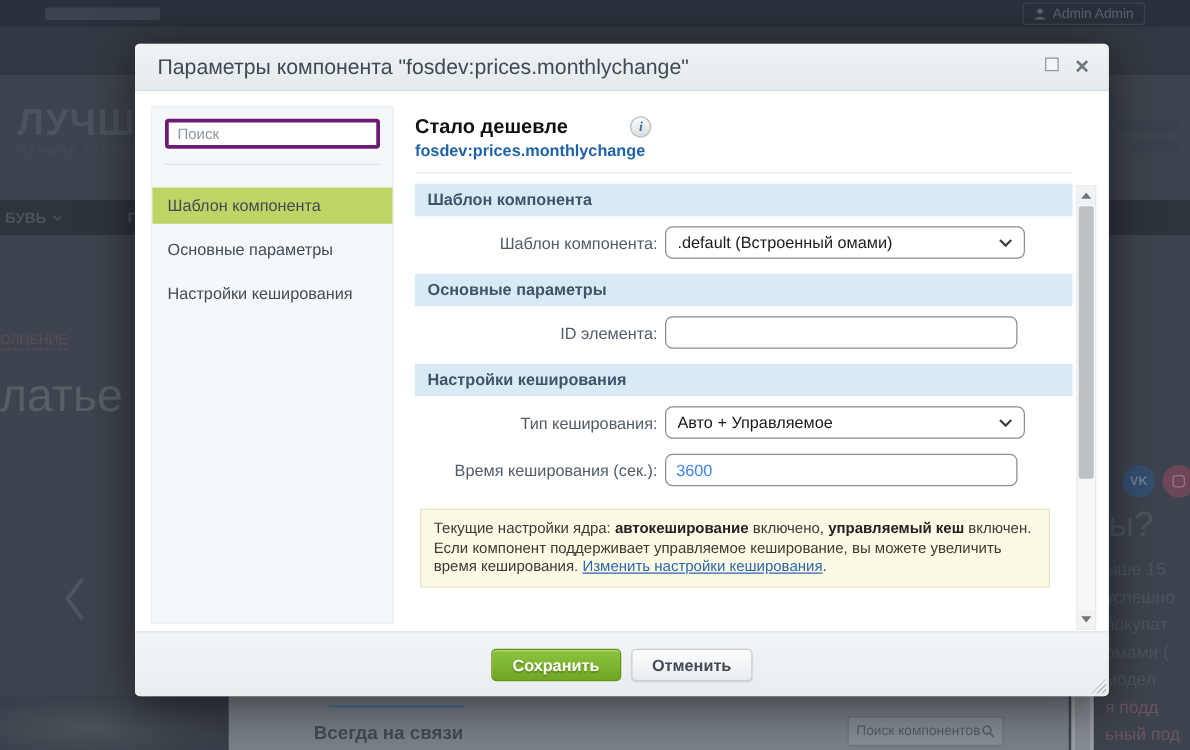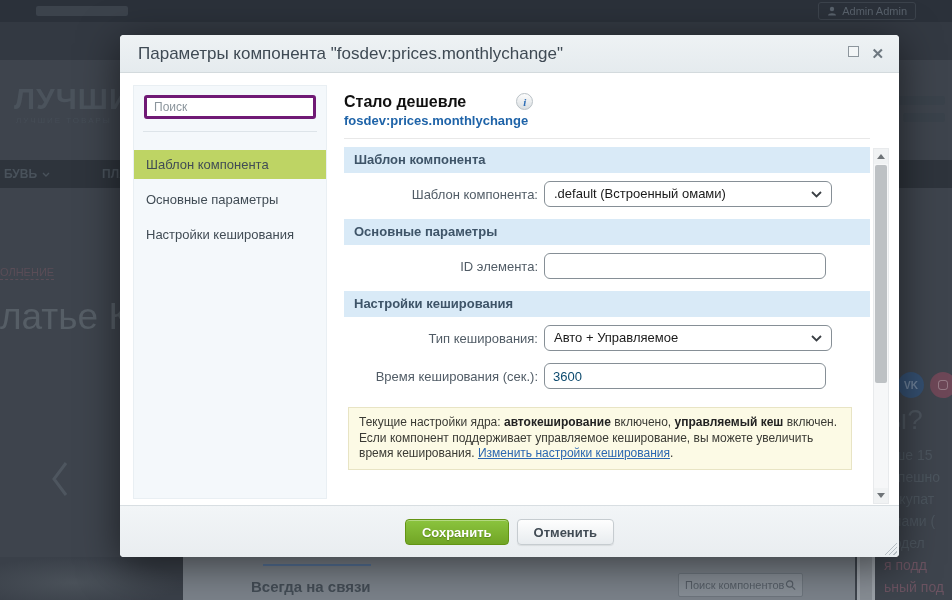--- a/index.html
+++ b/index.html
@@ -35,21 +35,21 @@
   .bg-panel { position:absolute; left:183px; top:557px; width:672px; height:43px; background:#7b828a; }
   .bg-panel-link { position:absolute; left:80px; top:2px; width:108px; height:7px; border-bottom:2px solid #4f6f9c; opacity:.8; }
   .bg-always { position:absolute; left:68px; top:21px; font-size:15px; font-weight:bold; color:#434c55; }
   .bg-search { position:absolute; left:495px; top:16px; width:125px; height:24px; background:#878e96; border:1px solid #6d757d;
                border-radius:2px; display:flex; align-items:center; justify-content:space-between; padding:0 6px; }
   .bg-search span { font-size:11px; color:#555d66; white-space:nowrap; overflow:hidden; }
   .bg-pg-scroll { position:absolute; left:857px; top:557px; width:18px; height:43px; background:#9ba1a8; }
   .bg-pg-scroll i { position:absolute; left:3px; top:0; width:12px; height:43px; background:#878d94; }
 
   
-  .dlg { position:absolute; left:120px; top:35px; width:779px; height:522px; background:#fff; border-radius:4px;
+  .dlg { position:absolute; left:108px; top:35px; width:779px; height:522px; background:#fff; border-radius:4px;
          overflow:hidden; box-shadow:0 8px 40px rgba(0,0,0,.55); }
   .dlg-title { position:absolute; left:0; top:0; width:100%; height:38px; background:linear-gradient(#eef2f4,#e5ebee);
                border-bottom:1px solid #d3dadd; display:flex; align-items:center; padding:0 18px; }
   .dlg-title h1 { font-size:17px; font-weight:normal; color:#3f4a54; }
   .win-btn { position:absolute; top:11px; cursor:pointer; }
   .btn-max { right:40px; width:11px; height:11px; border:1px solid #8d969d; background:#f3f6f7; }
   .btn-close { right:15px; font-size:15px; line-height:15px; color:#6e7880; font-weight:bold; }
 
   .dlg-body { position:absolute; left:0; top:38px; width:100%; height:432px; background:#fff; }
 
@@ -71,21 +71,21 @@
   .comp-name { margin-top:2px; font-size:13px; font-weight:bold; color:#1e63a8; }
   .main-divider { margin-top:10px; border-top:1px solid #e8e8e8; }
 
   .sections { margin-top:8px; }
   .sec-head { height:26px; line-height:26px; background:#d9eaf7; padding-left:10px; font-size:13px; font-weight:bold; color:#3e5468; }
   .field-row { display:flex; align-items:center; margin:8px 0 12px; }
   .field-label { width:200px; text-align:right; padding-right:6px; font-size:13px; color:#515c66; white-space:nowrap; }
   .ctl-select { position:relative; width:288px; height:26px; line-height:24px; border:1px solid #868f96; border-radius:6px;
                 background:#fff; padding:0 28px 0 9px; font-size:13px; color:#1a1a1a; cursor:pointer; white-space:nowrap; overflow:hidden; }
   .ctl-select svg { position:absolute; right:9px; top:9px; }
-  .ctl-input { width:282px; height:26px; border:1px solid #868f96; border-radius:6px; padding:0 8px; font-size:13px; color:#0c4a6e; font-family:inherit; background:#fff; }
+  .ctl-input { width:282px; height:26px; border:1px solid #868f96; border-radius:6px; padding:0 8px; font-size:13px; color:#3b82f6; font-family:inherit; background:#fff; }
 
   .notice { margin:18px 18px 0 4px; background:#fcfae5; border:1px solid #e8e4c4; padding:7px 10px; font-size:12px;
             line-height:15.5px; color:#3a3a34; }
   .notice b { color:#222; }
   .notice a { color:#2b67b1; text-decoration:underline; cursor:pointer; }
 
   .scrollbar { position:absolute; right:10px; top:75px; width:16px; height:356px; background:#f6f7f8; border:1px solid #e8eaec; }
   .sc-btn { position:absolute; left:0; width:14px; height:15px; background:#f0f2f3; display:flex; align-items:center; justify-content:center; cursor:pointer; }
   .sc-up { top:0; } .sc-down { bottom:0; }
   .tri-up { width:0; height:0; border-left:4px solid transparent; border-right:4px solid transparent; border-bottom:5px solid #6f7478; }

